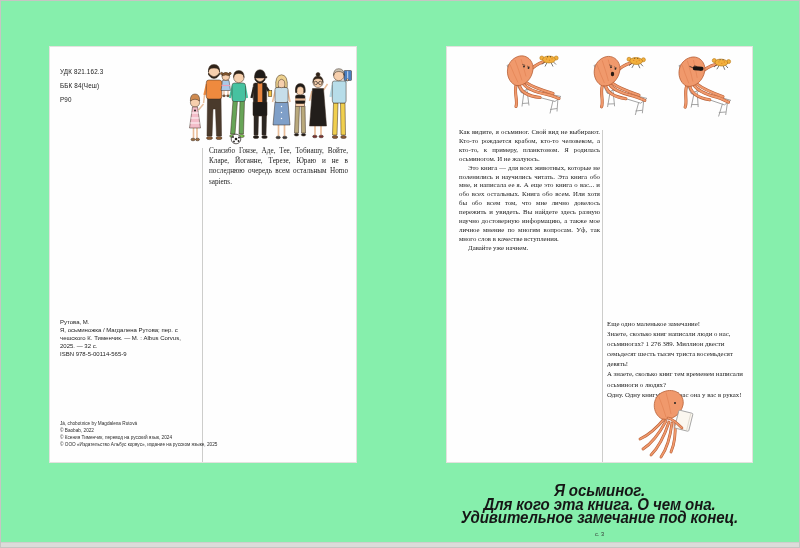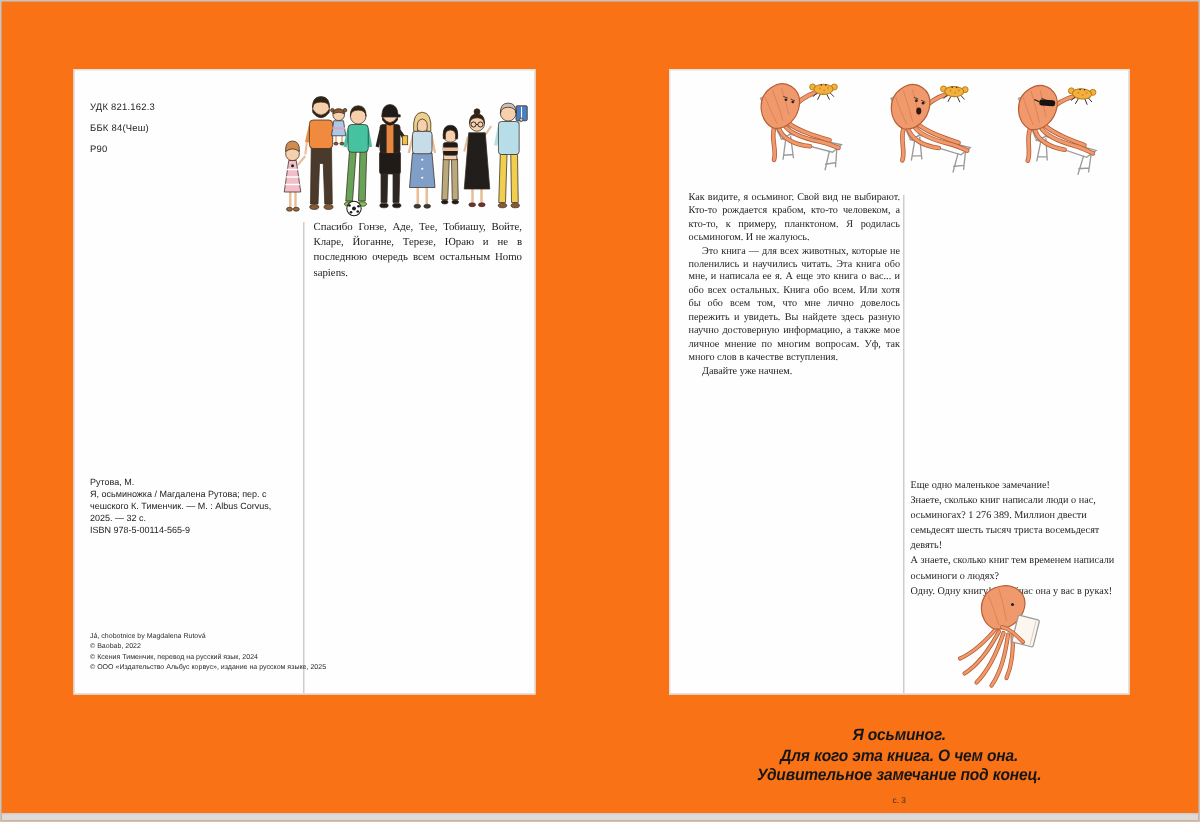--- a/index.html
+++ b/index.html
@@ -1,18 +1,18 @@
 <!DOCTYPE html>
 <html><head>
 <meta charset="utf-8">
 <style>
   html,body{margin:0;padding:0;background:#e9e8e6;}
   .canvas{
     position:relative;width:800px;height:548px;box-sizing:border-box;
-    background:#f97316;border:1px solid #c6c5c3;overflow:hidden;
+    background:#86efac;border:1px solid #c6c5c3;overflow:hidden;
     font-family:"Liberation Sans",sans-serif;color:#1c1c1c;
   }
   .bottom-strip{position:absolute;left:0;right:0;bottom:0;height:4px;background:#dcdbd9;border-top:1px solid #cfceec;border-top-color:#cfcecd;}
   .page{position:absolute;top:45px;height:417px;background:#fefefe;border:1px solid #e4e2df;box-sizing:border-box;}
   .page-left{left:48px;width:308px;}
   .page-right{left:445px;width:307px;}
   .vline{position:absolute;width:1px;background:#cdcdcb;}
   .serif{font-family:"Liberation Serif",serif;}
   .udk-block{position:absolute;left:10px;top:18px;font-size:6.3px;line-height:14px;letter-spacing:.15px;color:#222;}
   .family-illo{position:absolute;left:135px;top:10px;width:170px;height:90px;}
@@ -21,21 +21,21 @@
   .copyright{position:absolute;left:10px;top:373px;width:200px;font-size:4.7px;line-height:7px;color:#2b2b2b;}
   .trio-illo{position:absolute;left:48px;top:6px;width:255px;height:75px;}
   .main-text{position:absolute;left:12px;top:81px;width:141px;font-size:6.8px;line-height:8.9px;text-align:justify;}
   .main-text p{margin:0;}
   .main-text p + p{text-indent:9px;}
   .remark{position:absolute;left:160px;top:272px;width:143px;font-size:6.8px;line-height:10.1px;}
   .remark div{margin:0;}
   .octo-book-illo{position:absolute;left:188px;top:341px;width:78px;height:74px;}
   .footer-caption{
     position:absolute;left:445px;top:483px;width:307px;text-align:center;
-    font-style:italic;font-weight:700;font-size:11px;line-height:13.5px;
+    font-style:italic;font-weight:700;font-size:16px;line-height:13.5px;
     letter-spacing:-0.1px;color:#161616;
   }
   .footer-caption .cline{transform:scaleX(.94);transform-origin:50% 50%;}
   .page-num{position:absolute;left:445px;top:530px;width:307px;text-align:center;font-size:5.6px;color:#333;}
 </style>
 </head>
 <body>
 
 <div class="canvas">
 

